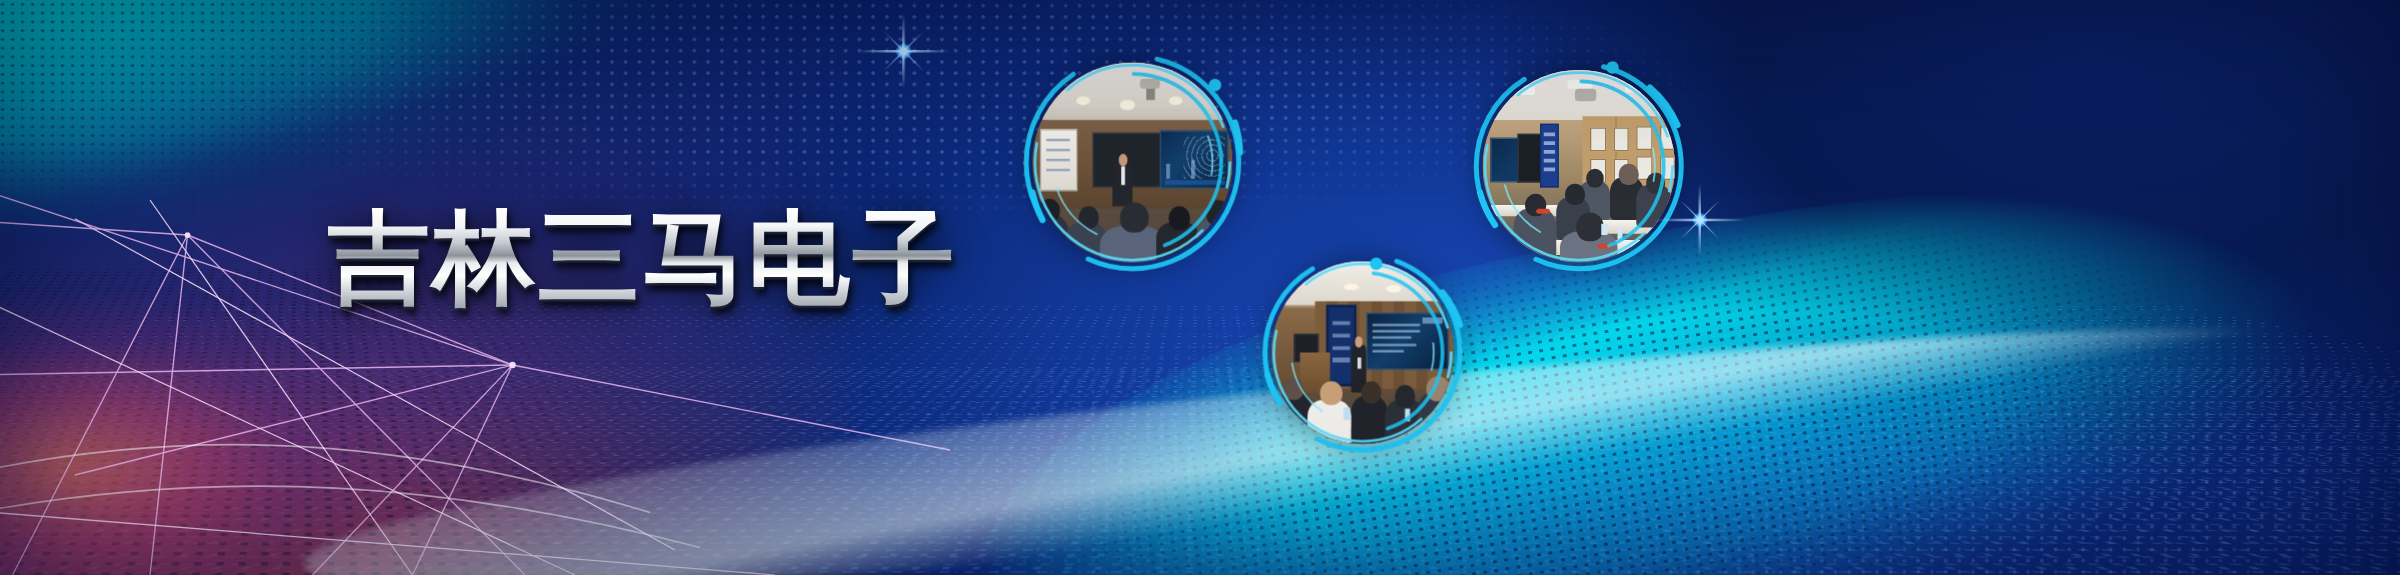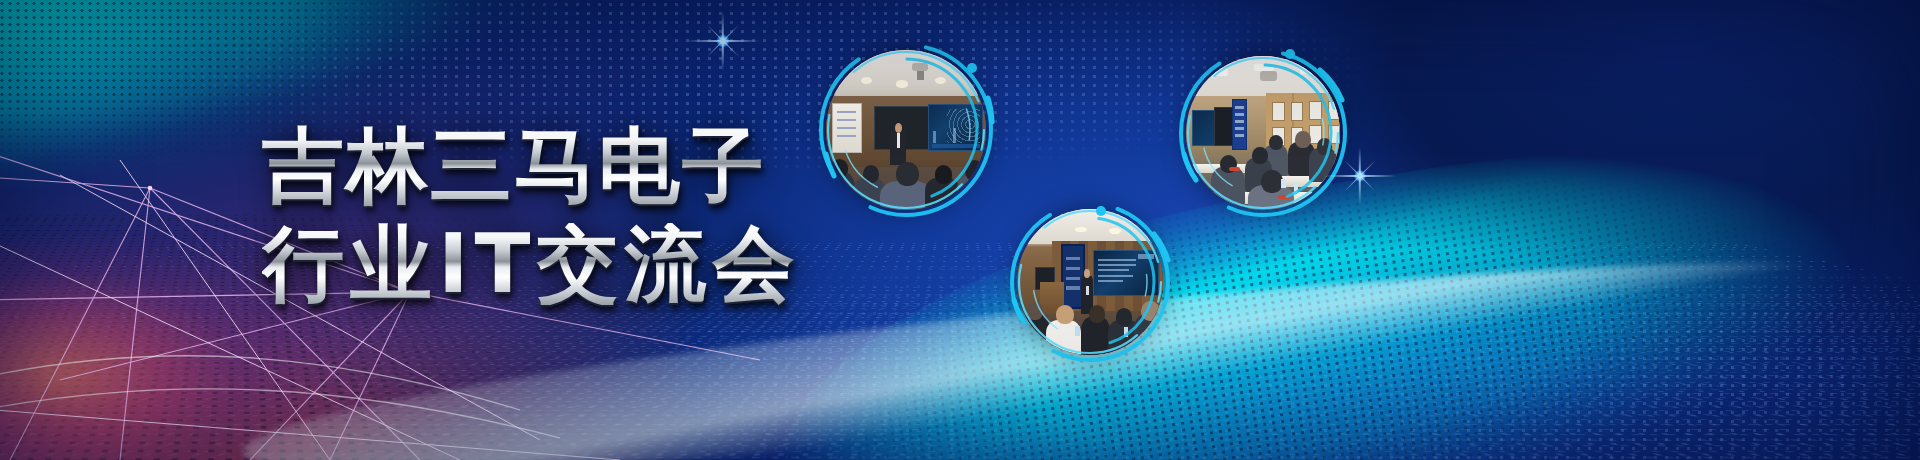--- a/index.html
+++ b/index.html
@@ -155,20 +155,21 @@
        #ffffff 0%, #f4f6f8 18%, #c7ccd2 34%,
        #8b9299 47%, #e9ecef 54%, #ffffff 66%,
        #d4d9de 80%, #9aa1a8 100%);
     -webkit-background-clip:text;
     background-clip:text;
     -webkit-text-fill-color:transparent;
     filter:
       drop-shadow(0 2px 0 rgba(30,35,55,.95))
       drop-shadow(2px 4px 3px rgba(0,0,0,.75))
       drop-shadow(0 0 14px rgba(0,0,0,.55));
+    margin-top: 41px;
   }
   .title-line.l2{margin-top:16px;letter-spacing:6px;}
 
   
   .photo-node{position:absolute;z-index:7;}
   .photo-clip{
     position:absolute;border-radius:50%;overflow:hidden;
     box-shadow:0 0 26px rgba(0,0,0,.45), inset 0 0 22px rgba(0,20,60,.35);
     background:#1b2330;
   }
@@ -287,21 +288,20 @@
       <path d="M-30,152 C180,112 360,126 560,178"></path>
     </g>
   </svg>
 
   <div class="cyan-wave"></div>
   <div class="cyan-wave-dots"></div>
   <div class="cyan-streak"></div>
 
   <div class="headline">
     <div class="title-line l1">吉林三马电子</div>
-    <div class="title-line l2">行业IT交流会</div>
   </div>
 
   <div class="photo-node pA" style="left:812px;top:36px;width:188px;height:188px;">
     <div class="photo-clip" style="left:14px;top:14px;width:160px;height:160px;">
       <div class="room"></div>
       <div class="ceiling"></div>
       <div class="wall"></div>
       <div class="proj"></div>
 
       <div style="position:absolute;left:22%;top:17%;width:7%;height:4.5%;background:#fff8e6;border-radius:50%;opacity:.9"></div>

